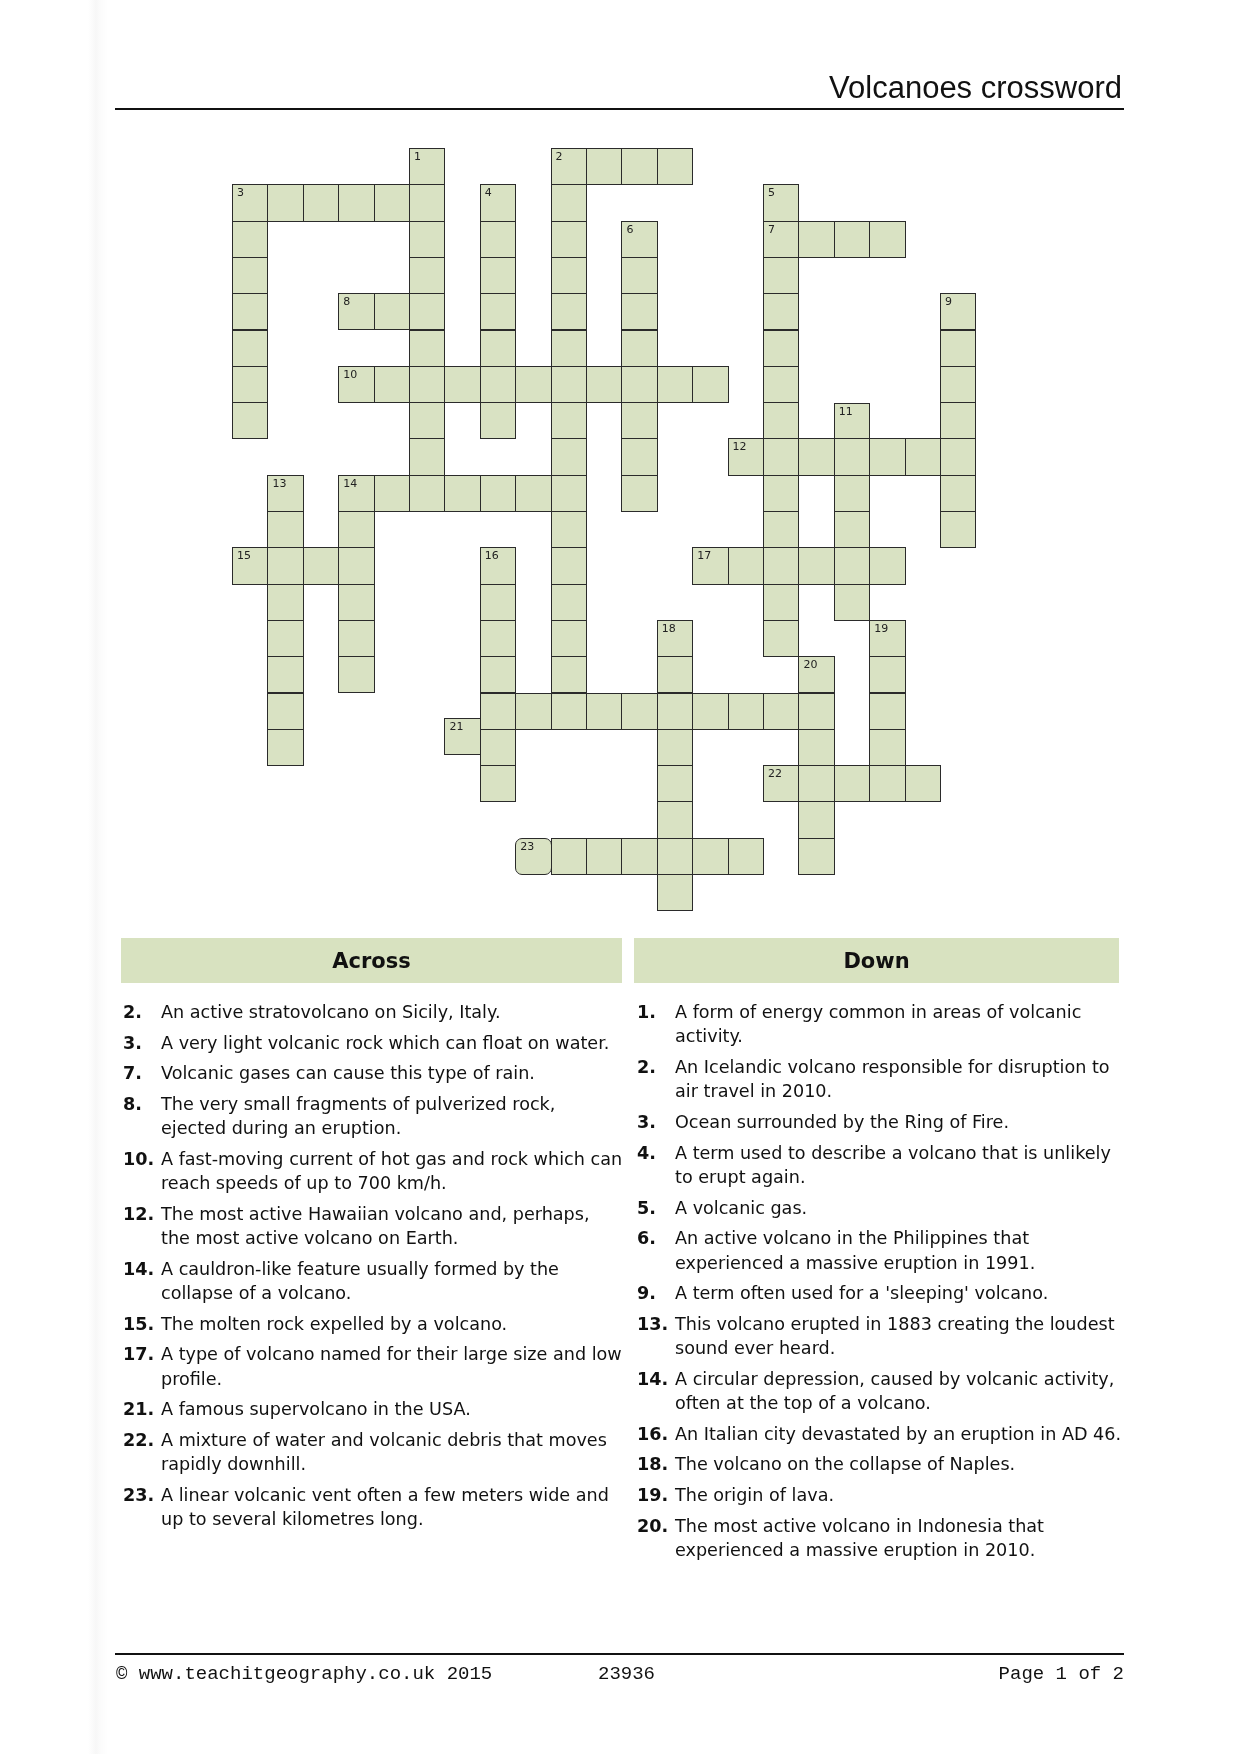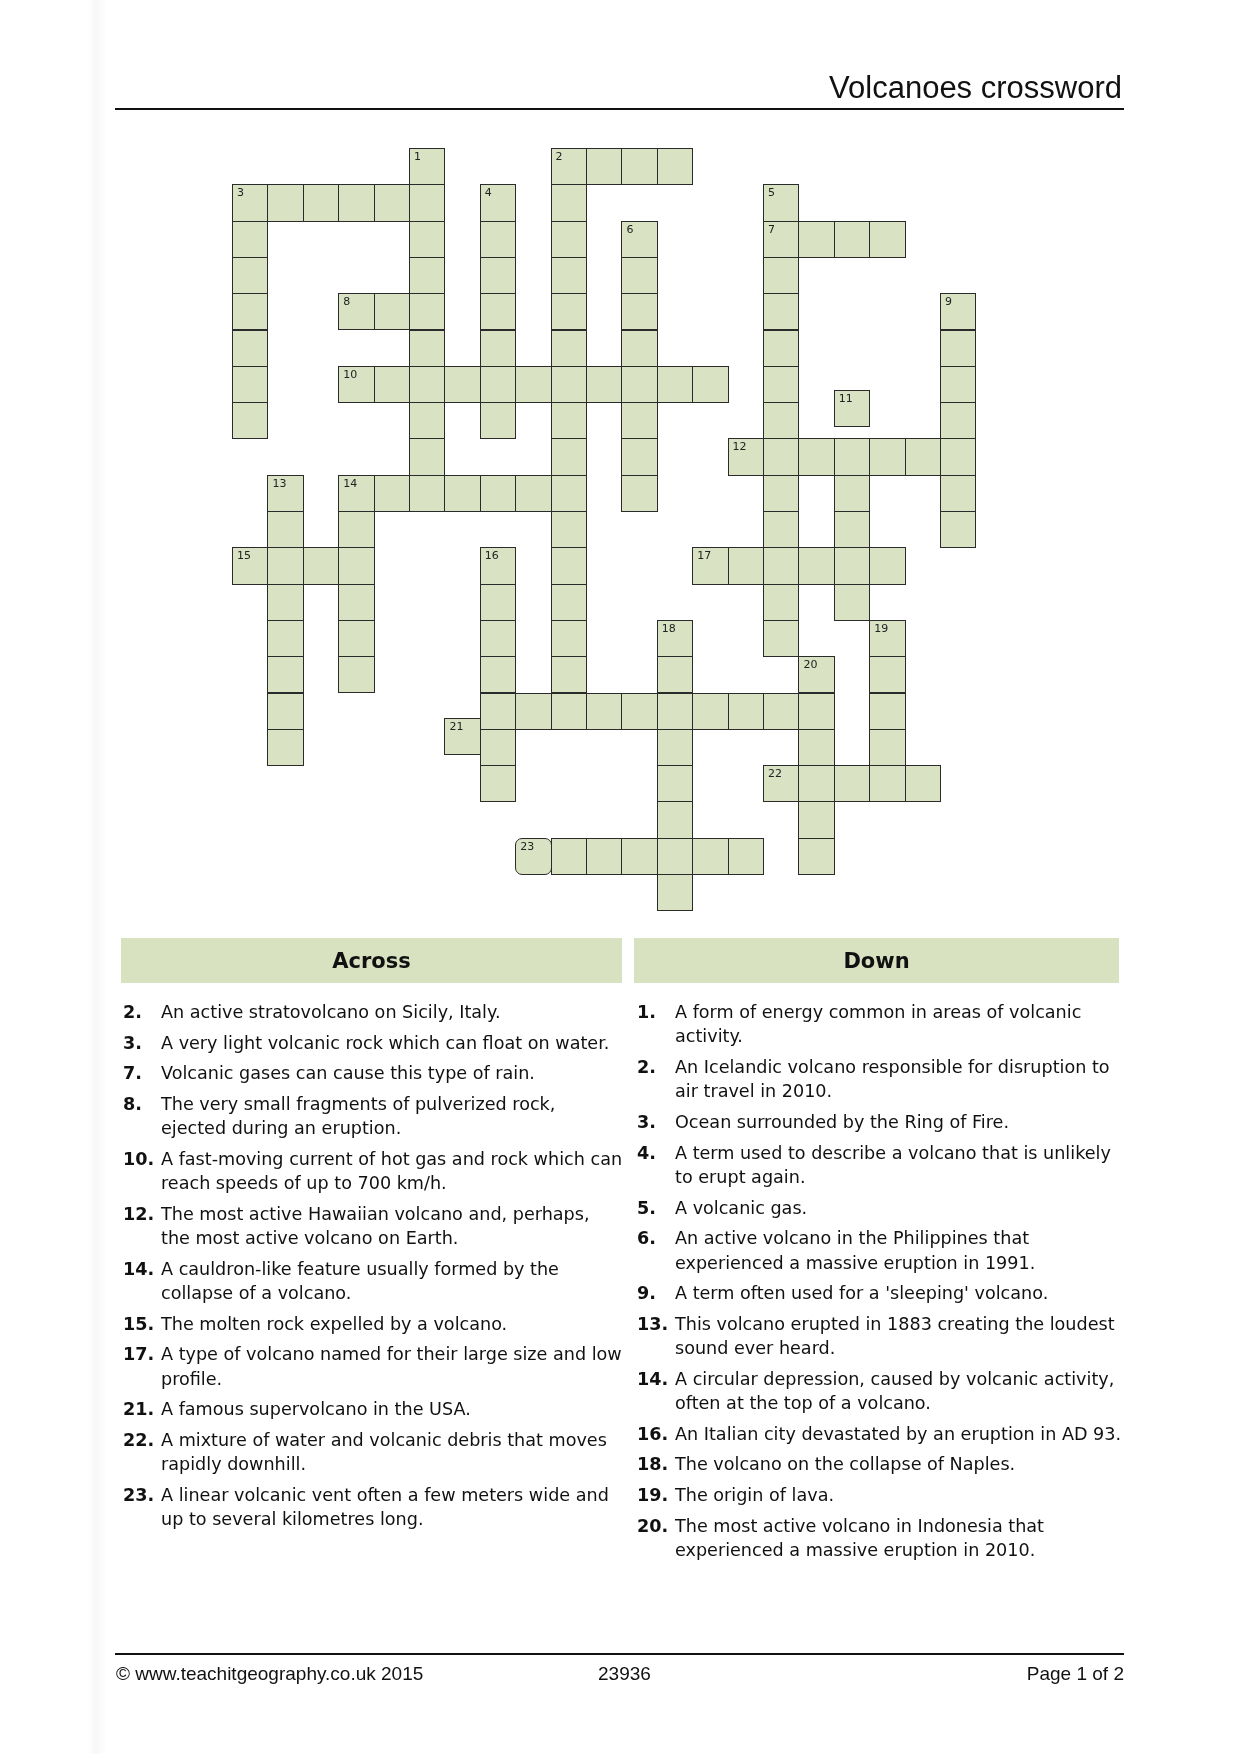--- a/index.html
+++ b/index.html
@@ -14,21 +14,21 @@
   .cell .num { position:absolute; left:4px; top:2px; font-family:"DejaVu Sans", sans-serif; font-size:11px; line-height:12px; color:#222; }
   .clue-box { position:absolute; top:938px; height:45px; background:#d8e2c0; display:flex; align-items:center; justify-content:center; font-family:"DejaVu Sans", sans-serif; font-weight:bold; font-size:21px; color:#111; }
   .clue-box.across { left:121px; width:501px; }
   .clue-box.down { left:634px; width:485px; }
   .clue-list { position:absolute; top:1000px; margin:0; padding:0; list-style:none; font-family:"DejaVu Sans", sans-serif; font-size:17.6px; line-height:24.4px; color:#111; }
   .clue-list.across { left:123px; width:500px; }
   .clue-list.down { left:637px; width:487px; }
   .clue { display:flex; margin-bottom:6.2px; }
   .clue .n { flex:0 0 38px; font-weight:bold; }
   .clue .t { flex:1; }
-  .footer { position:absolute; top:1662px; font-family:Liberation Sans, sans-serif; font-size:19px; line-height:24px; color:#111; white-space:nowrap; }
+  .footer { position:absolute; top:1662px; font-family:Liberation Mono, monospace; font-size:19px; line-height:24px; color:#111; white-space:nowrap; }
   .footer.left { left:116px; }
   .footer.center { left:598px; }
   .footer.right { right:116px; }
 </style>
 </head>
 <body>
 
 <div class="page-edge"></div>
 
 <div class="title">Volcanoes crossword</div>
@@ -135,21 +135,21 @@
     <div class="cell" style="left: 708px; top: 363px; background: rgb(217, 226, 195);"></div>
     <div class="cell" style="left: 106.2px; top: 217.8px; background: rgb(217, 226, 195);">
       <span class="num">10</span>
     </div>
     <div class="cell" style="left: 141.6px; top: 217.8px; background: rgb(217, 226, 195);"></div>
     <div class="cell" style="left: 212.4px; top: 217.8px; background: rgb(217, 226, 195);"></div>
     <div class="cell" style="left: 283.2px; top: 217.8px; background: rgb(217, 226, 195);"></div>
     <div class="cell" style="left: 354px; top: 217.8px; background: rgb(217, 226, 195);"></div>
     <div class="cell" style="left: 424.8px; top: 217.8px; background: rgb(217, 226, 195);"></div>
     <div class="cell" style="left: 460.2px; top: 217.8px; background: rgb(217, 226, 195);"></div>
-    <div class="cell" style="left: 601.8px; top: 242px; background: rgb(217, 226, 195);">
+    <div class="cell" style="left: 601.8px; top: 255px; background: rgb(217, 226, 195);">
       <span class="num">11</span>
     </div>
     <div class="cell" style="left: 601.8px; top: 290.4px; background: rgb(217, 226, 195);"></div>
     <div class="cell" style="left: 601.8px; top: 326.7px; background: rgb(217, 226, 195);"></div>
     <div class="cell" style="left: 601.8px; top: 363px; background: rgb(217, 226, 195);"></div>
     <div class="cell" style="left: 601.8px; top: 399.3px; background: rgb(217, 226, 195);"></div>
     <div class="cell" style="left: 601.8px; top: 435.6px; background: rgb(217, 226, 195);"></div>
     <div class="cell" style="left: 495.6px; top: 290.4px; background: rgb(217, 226, 195);">
       <span class="num">12</span>
     </div>
@@ -331,21 +331,21 @@
     <li class="clue">
       <span class="n">13.</span>
       <span class="t">This volcano erupted in 1883 creating the loudest sound ever heard.</span>
     </li>
     <li class="clue">
       <span class="n">14.</span>
       <span class="t">A circular depression, caused by volcanic activity, often at the top of a volcano.</span>
     </li>
     <li class="clue">
       <span class="n">16.</span>
-      <span class="t">An Italian city devastated by an eruption in AD 93.</span>
+      <span class="t">An Italian city devastated by an eruption in AD 46.</span>
     </li>
     <li class="clue">
       <span class="n">18.</span>
       <span class="t">The volcano on the collapse of Naples.</span>
     </li>
     <li class="clue">
       <span class="n">19.</span>
       <span class="t">The origin of lava.</span>
     </li>
     <li class="clue">

